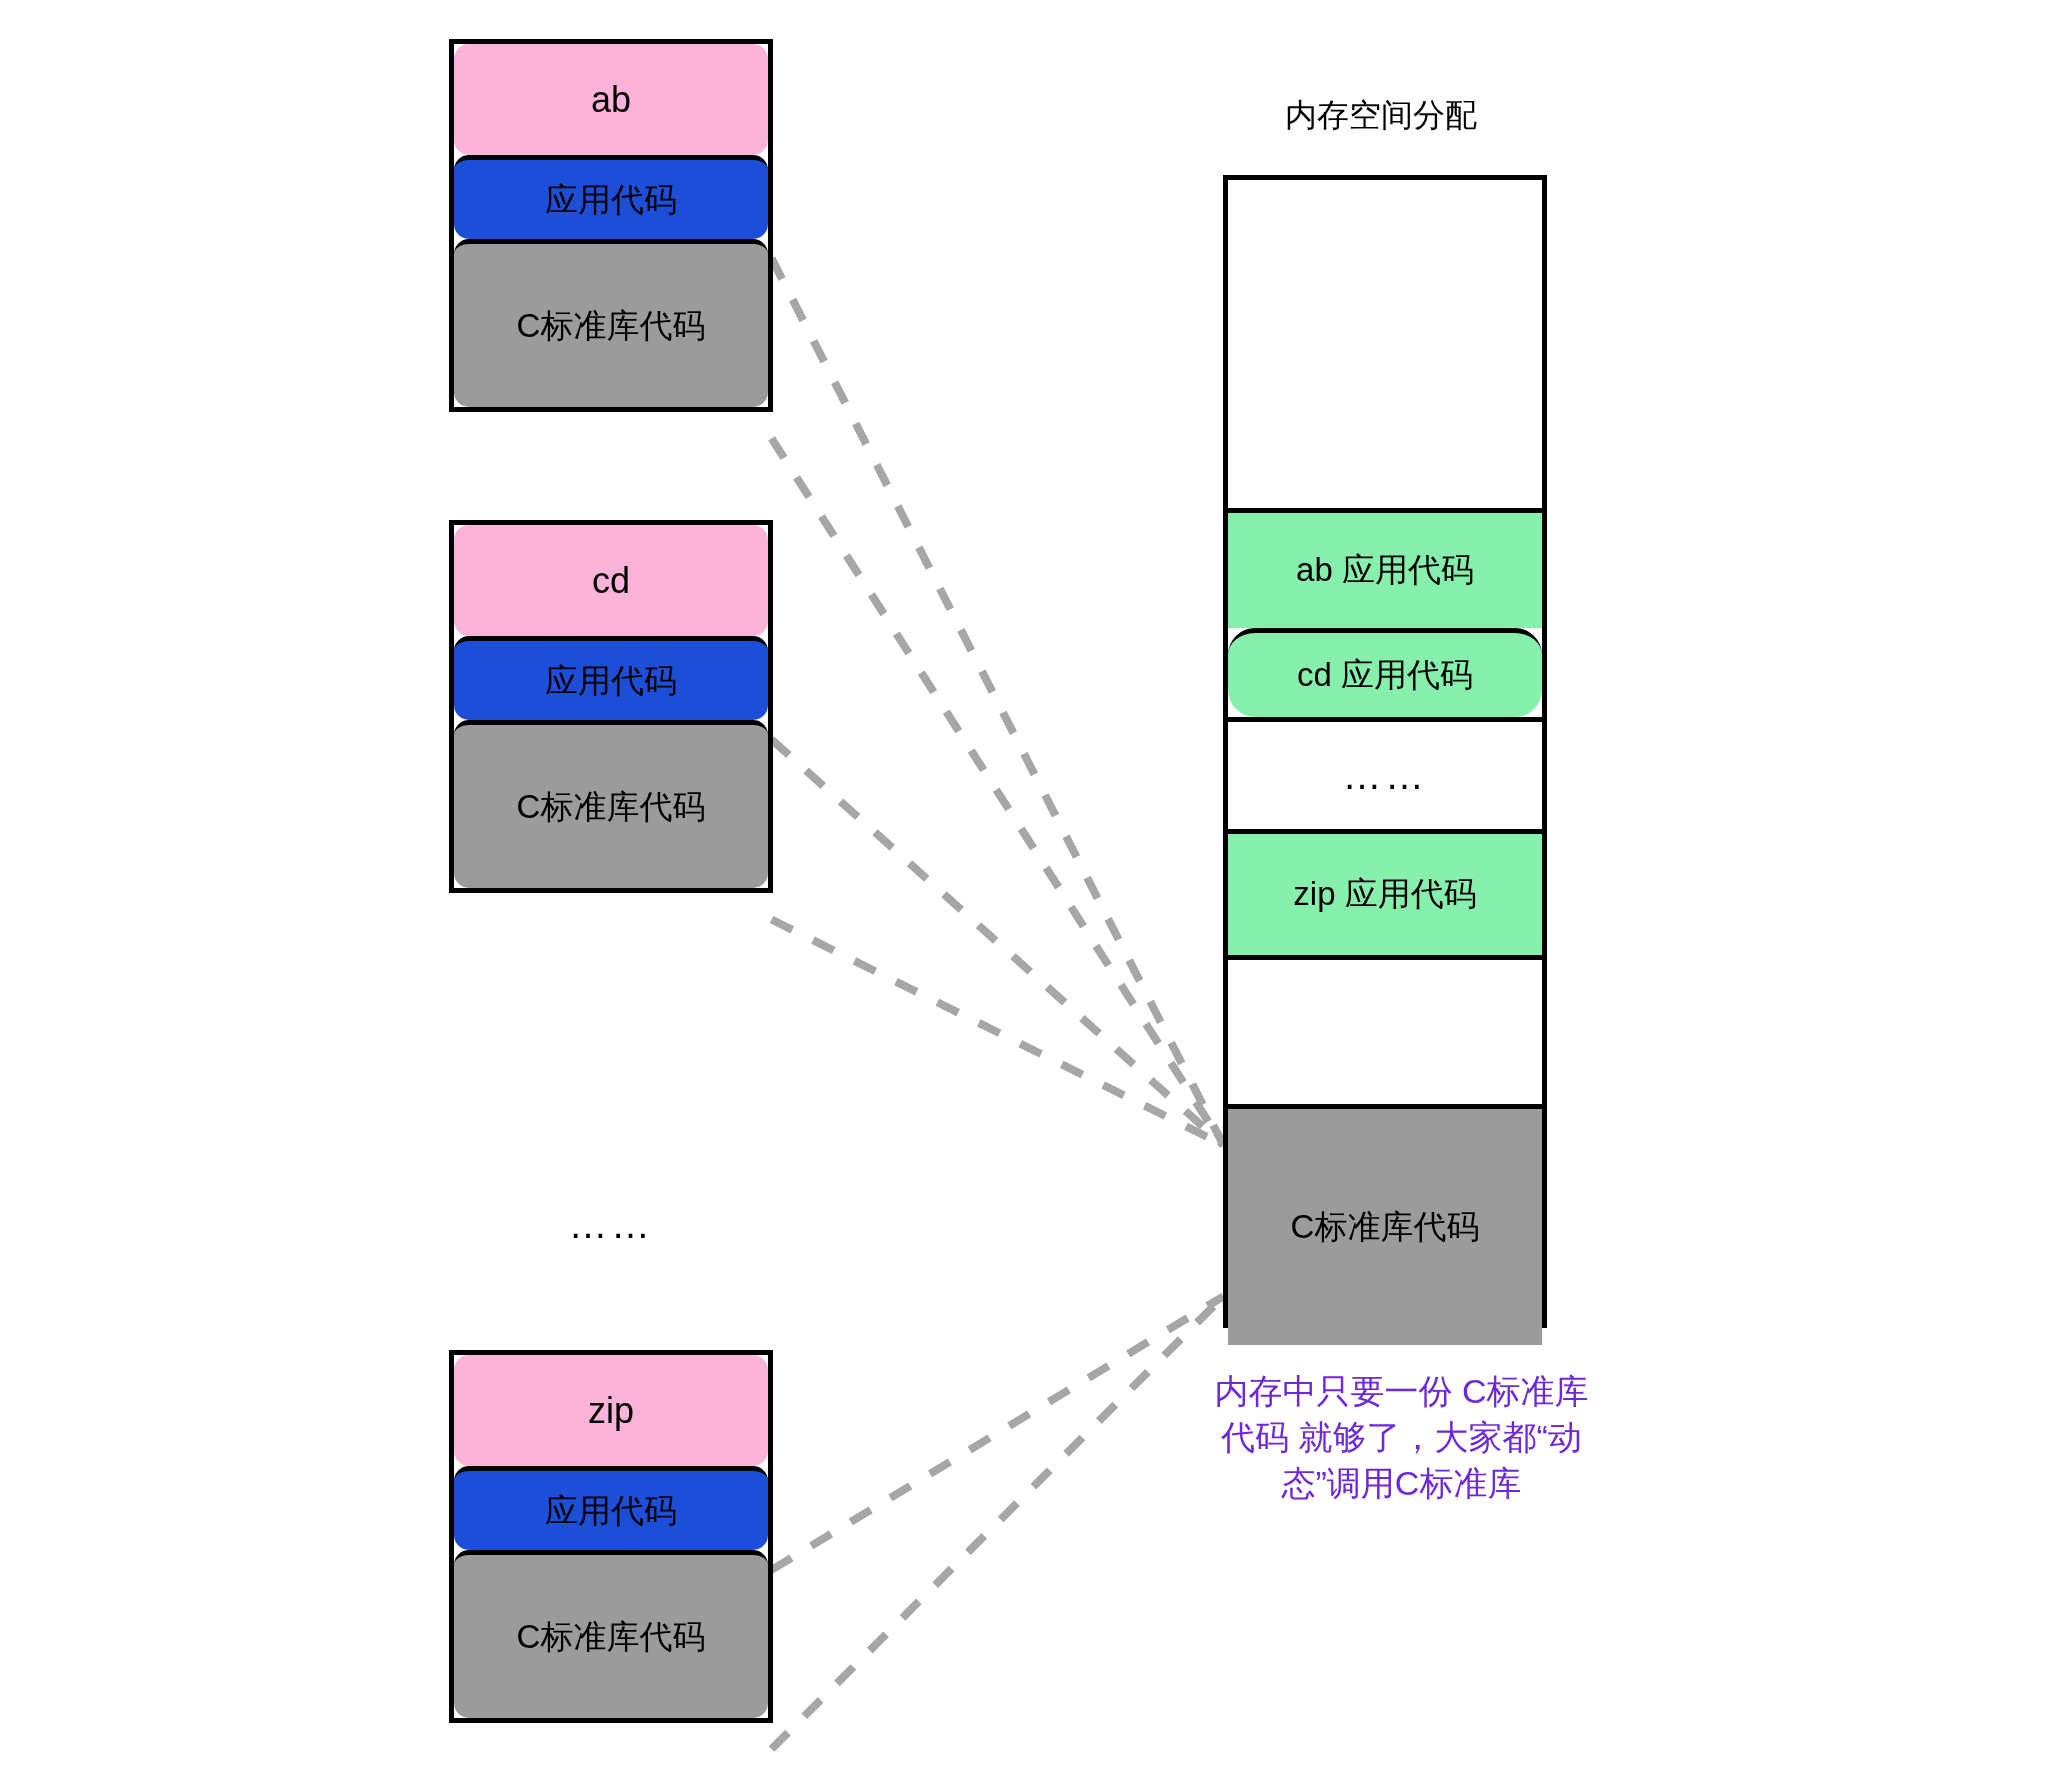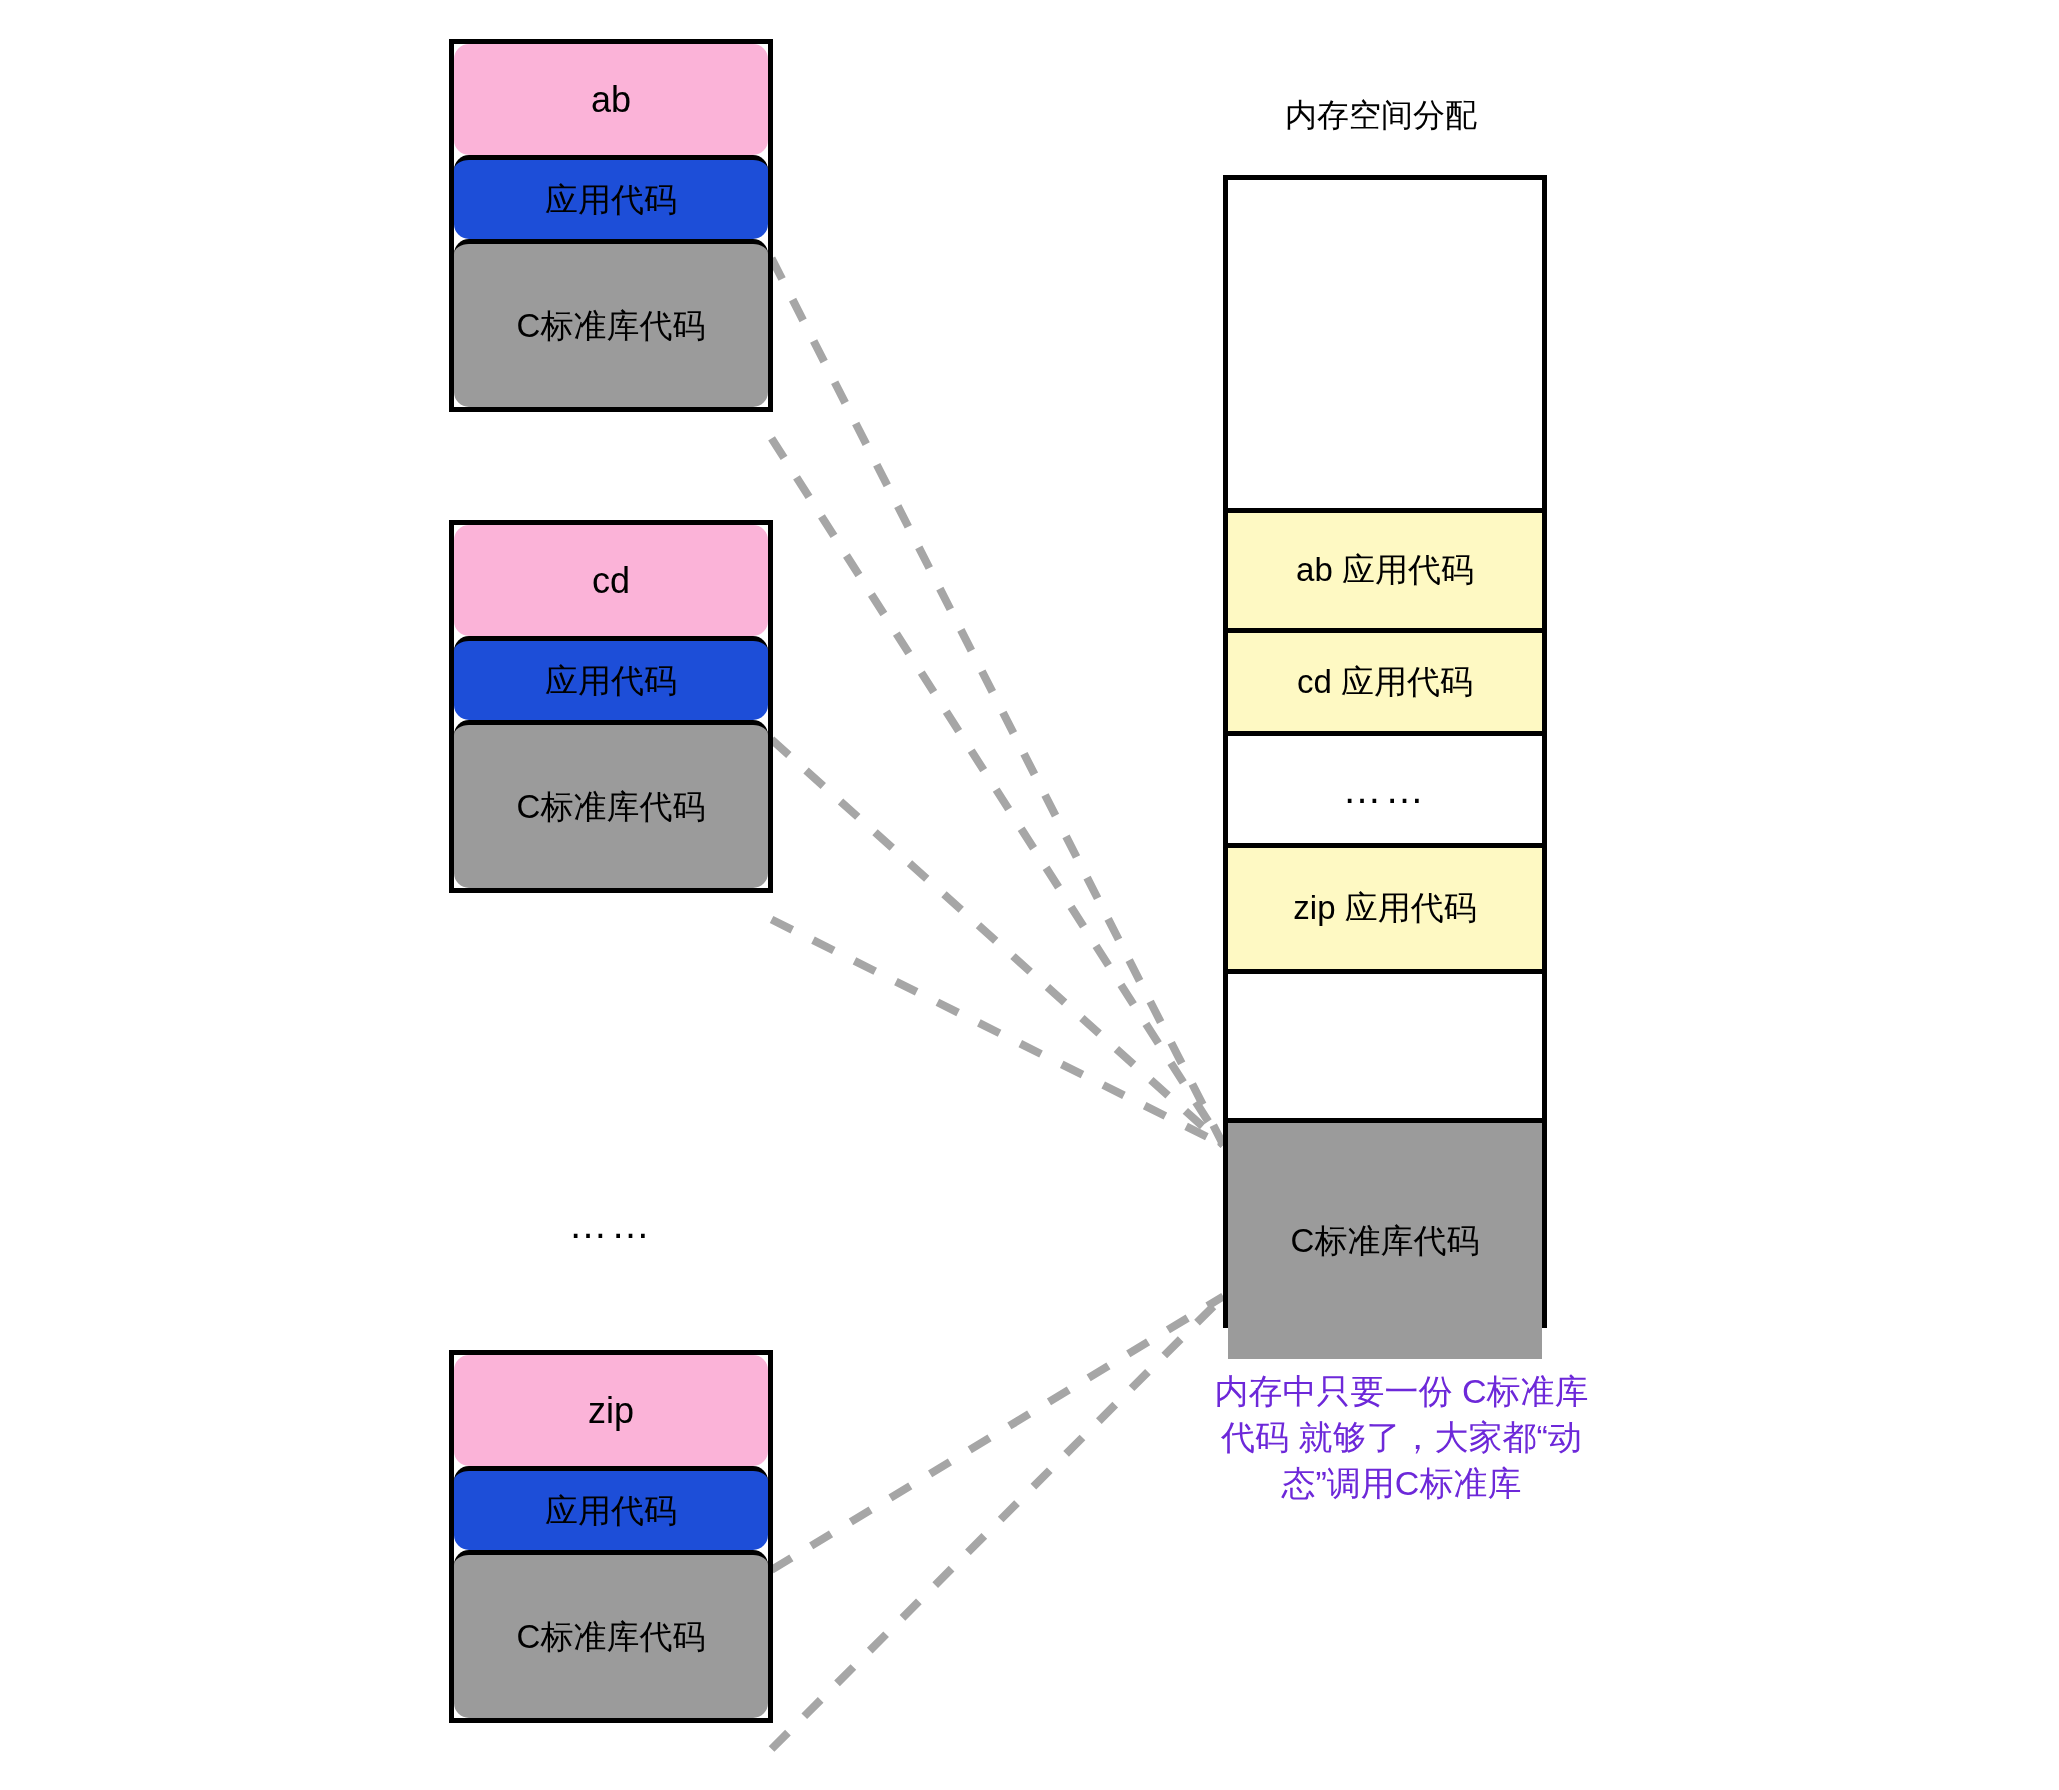--- a/index.html
+++ b/index.html
@@ -96,21 +96,21 @@
   .mem-seg {
     box-sizing: border-box;
     display: flex;
     align-items: center;
     justify-content: center;
     text-align: center;
     font-size: 33px;
     color: #000000;
   }
   .mem-free { background: #ffffff; }
-  .mem-app  { background: #fef9c3; }
+  .mem-app  { background: #86efac; }
   .mem-lib  { background: #9b9b9b; }
   .mem-dots { background: #ffffff; font-size: 39px; letter-spacing: 3.6px; }
   .mem-border-top { border-top: 5.3px solid #000000; }
 
   
   #memory-caption {
     position: absolute;
     left: 1201px;
     top: 1369px;
     width: 401px;
@@ -160,21 +160,21 @@
     <div class="seg seg-name">zip</div>
     <div class="seg seg-app">应用代码</div>
     <div class="seg seg-lib">C标准库代码</div>
   </div>
 
   <div id="memory-title">内存空间分配</div>
 
   <div id="memory-box">
     <div class="mem-seg mem-free" style="height:328px;"></div>
     <div class="mem-seg mem-app mem-border-top" style="height:120px;">ab 应用代码</div>
-    <div class="mem-seg mem-app mem-border-top" style="height:103px;">cd 应用代码</div>
+    <div class="mem-seg mem-app mem-border-top" style="height:89px;border-radius:27px;">cd 应用代码</div>
     <div class="mem-seg mem-dots mem-border-top" style="height:112px;">……</div>
     <div class="mem-seg mem-app mem-border-top" style="height:126px;">zip 应用代码</div>
     <div class="mem-seg mem-free mem-border-top" style="height:149px;"></div>
     <div class="mem-seg mem-lib mem-border-top" style="height:241px;">C标准库代码</div>
   </div>
 
   <div id="memory-caption">内存中只要一份 C标准库代码 就够了，大家都“动态”调用C标准库</div>
 
 </div>
 

